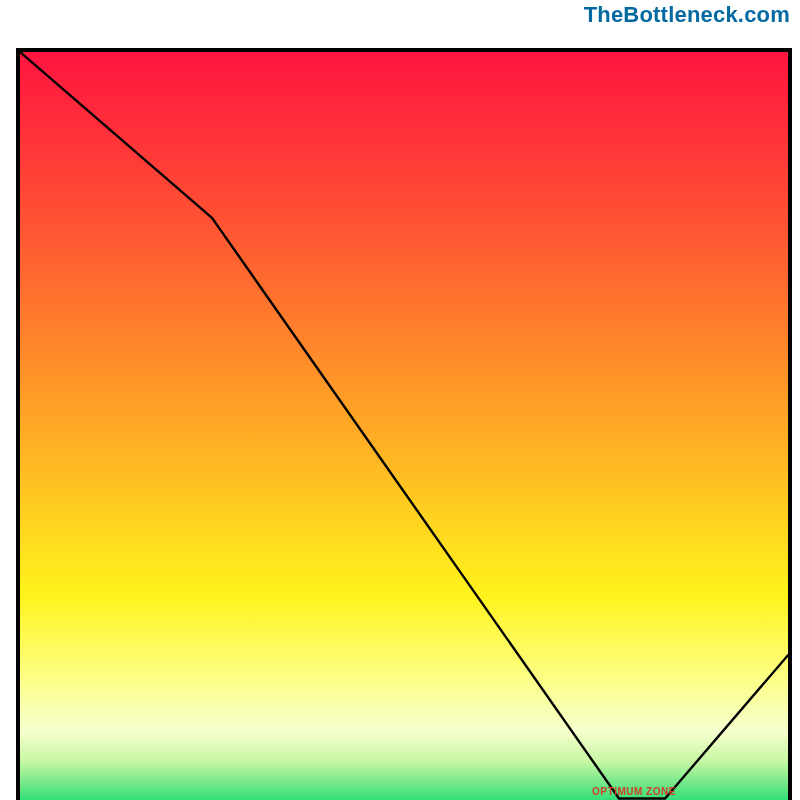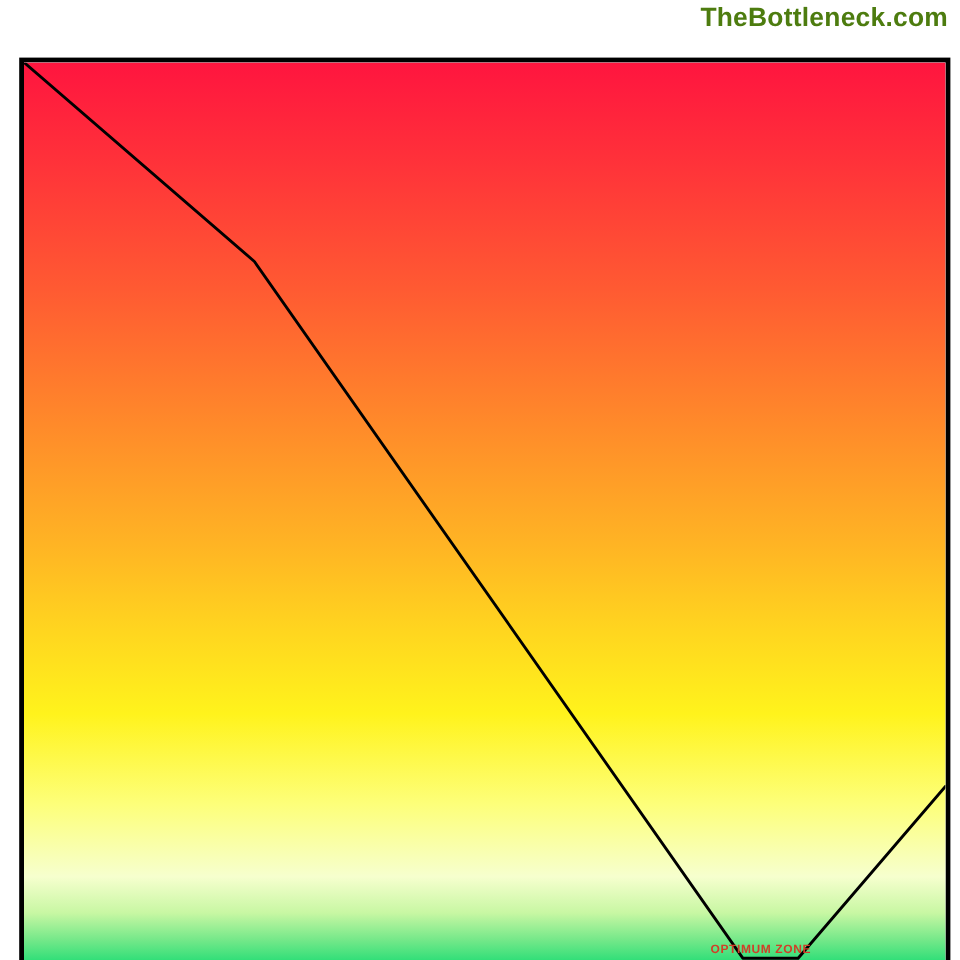--- a/index.html
+++ b/index.html
@@ -15,21 +15,21 @@
     position: relative;
     width: 800px;
     height: 800px;
   }
   .watermark {
     position: absolute;
     top: 2px;
     right: 10px;
     font-size: 22px;
     font-weight: 600;
-    color: #4d7c0f;
+    color: #0369a1;
     letter-spacing: 0.2px;
     user-select: none;
   }
   .frame {
     position: absolute;
     left: 16px;
     top: 48px;
     width: 768px;   
     height: 754px;  
     border: 4px solid #000;

